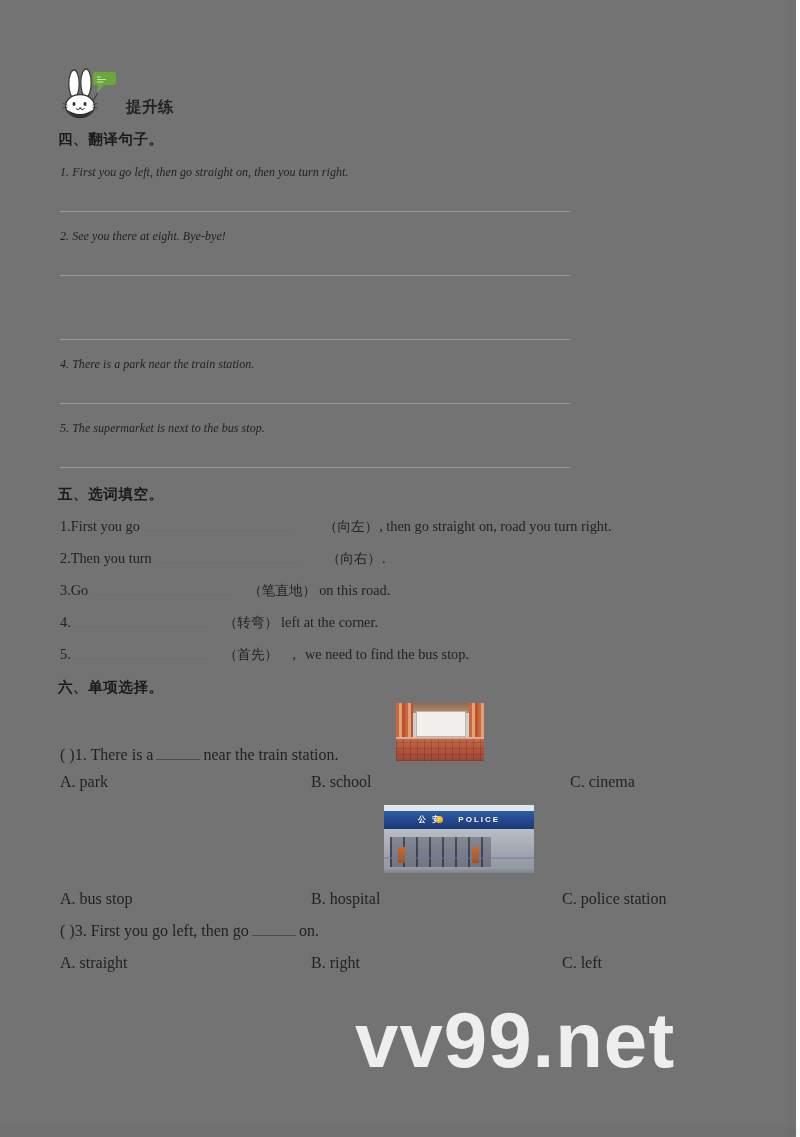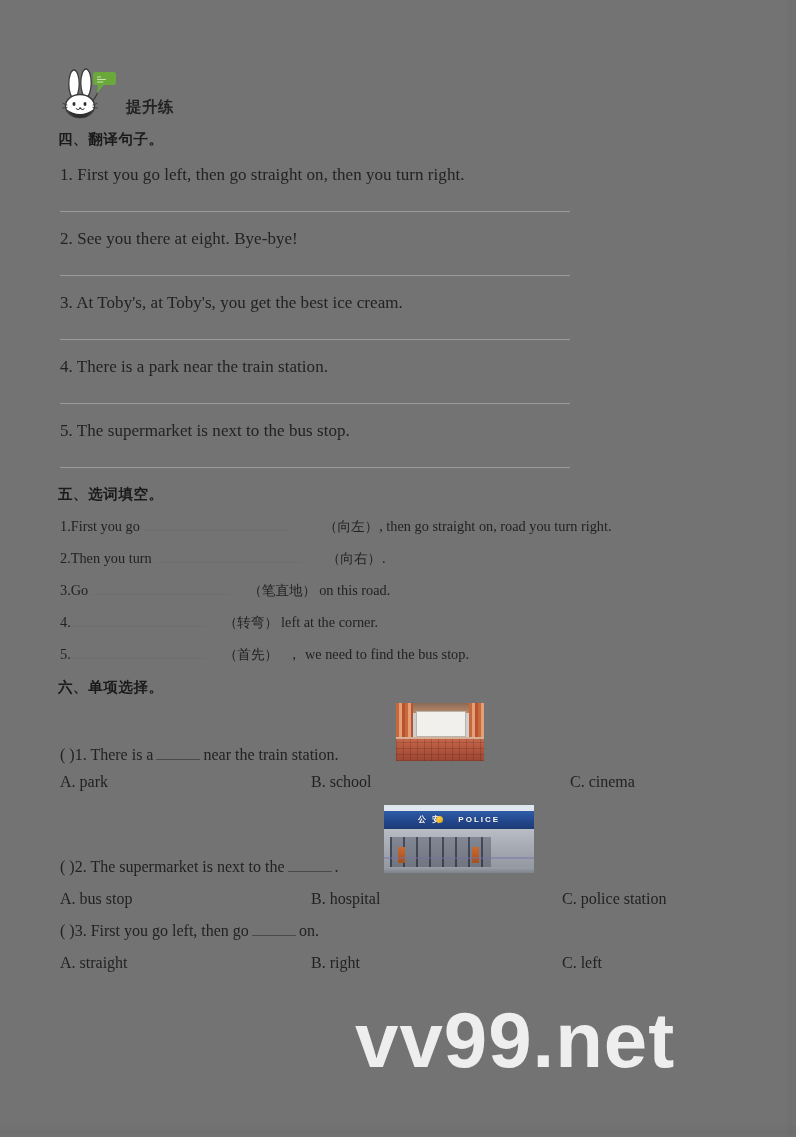--- a/index.html
+++ b/index.html
@@ -80,24 +80,25 @@
     font-size: 14.5px;
     color: #1a1a1a;
     letter-spacing: 0.6px;
     white-space: nowrap;
   }
 
   
   .q-text {
     position: absolute;
     font-family: "Liberation Serif", "DejaVu Serif", serif;
-    font-size: 17px;
+    font-size: 12px;
     color: #222222;
     white-space: nowrap;
     letter-spacing: 0.05px;
+    font-style: italic;
   }
   .answer-rule {
     position: absolute;
     height: 1px;
     background: #9a9a9a;
   }
 
   
   .cloze-row {
     position: absolute;
@@ -286,21 +287,20 @@
     </div>
 
     <div class="sec-heading" style="left:58px; top:130px;">四、翻译句子。</div>
 
     <div class="q-text" style="left:60px; top:165px;">1. First you go left, then go straight on, then you turn right.</div>
     <div class="answer-rule" style="left:60px; top:211px; width:510px;"></div>
 
     <div class="q-text" style="left:60px; top:229px;">2. See you there at eight. Bye-bye!</div>
     <div class="answer-rule" style="left:60px; top:275px; width:510px;"></div>
 
-    <div class="q-text" style="left:60px; top:293px;">3. At Toby's, at Toby's, you get the best ice cream.</div>
     <div class="answer-rule" style="left:60px; top:339px; width:510px;"></div>
 
     <div class="q-text" style="left:60px; top:357px;">4. There is a park near the train station.</div>
     <div class="answer-rule" style="left:60px; top:403px; width:510px;"></div>
 
     <div class="q-text" style="left:60px; top:421px;">5. The supermarket is next to the bus stop.</div>
     <div class="answer-rule" style="left:60px; top:467px; width:510px;"></div>
 
     <div class="sec-heading" style="left:58px; top:485px;">五、选词填空。</div>
 
@@ -366,23 +366,20 @@
       </div>
       <div class="ps-emblem" style="left:52px; top:11px;"></div>
       <div class="ps-facade" style="top:24px; height:44px;"></div>
       <div class="ps-glass" style="left:6px; top:32px; width:101px; height:30px;"></div>
       <div class="ps-door-accent" style="left:14px; top:42px; width:7px; height:16px;"></div>
       <div class="ps-door-accent" style="left:88px; top:42px; width:7px; height:16px;"></div>
       <div class="ps-scanline" style="top:52px;"></div>
       <div class="ps-curb" style="height:6px;"></div>
     </div>
 
-    <div class="mc-stem" style="left:60px; top:858px;">
-      <span>(        )2. </span><span>The supermarket is next to the</span><span class="inline-gap"></span><span>.</span>
-    </div>
     <div class="opt" style="left:60px; top:890px;">A. bus stop</div>
     <div class="opt" style="left:311px; top:890px;">B. hospital</div>
     <div class="opt" style="left:562px; top:890px;">C. police station</div>
 
     <div class="mc-stem" style="left:60px; top:922px;">
       <span>(        )3. </span><span>First you go left, then go</span><span class="inline-gap"></span><span>on.</span>
     </div>
     <div class="opt" style="left:60px; top:954px;">A. straight</div>
     <div class="opt" style="left:311px; top:954px;">B. right</div>
     <div class="opt" style="left:562px; top:954px;">C. left</div>

